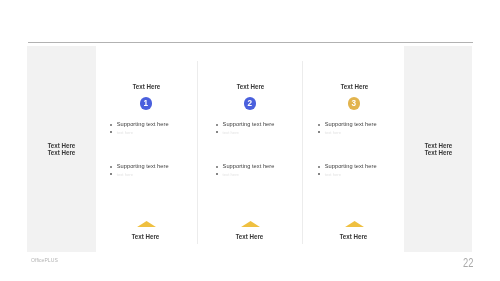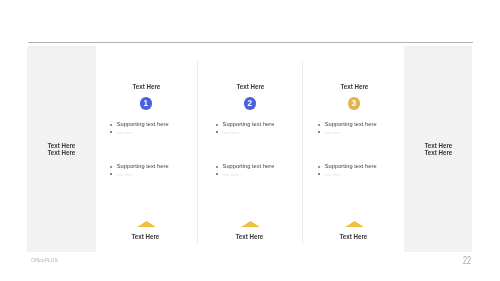--- a/index.html
+++ b/index.html
@@ -57,21 +57,21 @@
 
   .tri { position:absolute; top:220.9px; left:0.9px; width:105px; height:6.1px; }
   .tri svg { display:block; margin:0 auto; }
 
   .col-foot {
     position:absolute; left:-0.5px; width:105px; top:232.3px; text-align:center;
     font-size:7.3px; font-weight:bold; color:#383838;
   }
 
   .footer-left { position:absolute; left:31.1px; top:256.7px; font-size:5.1px; color:#b3b3b3; letter-spacing:0.02px; }
-  .footer-right { position:absolute; left:462.5px; top:255.4px; font-size:10px; color:#a8a8a8; }
+  .footer-right { position:absolute; left:462.5px; top:255.4px; font-size:13px; color:#a8a8a8; }
   .footer-right .t { display:inline-block; transform:scaleX(0.72) translateZ(0); transform-origin:left center; }
 </style>
 </head>
 <body>
 
 <div class="slide">
 
   <div class="toprule"></div>
 
   <div class="sidepanel left">

